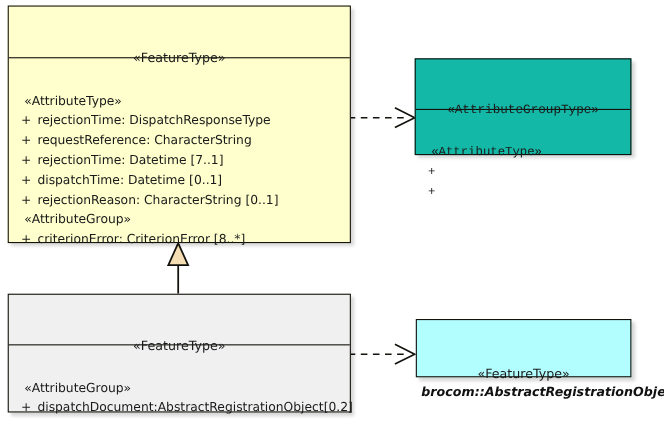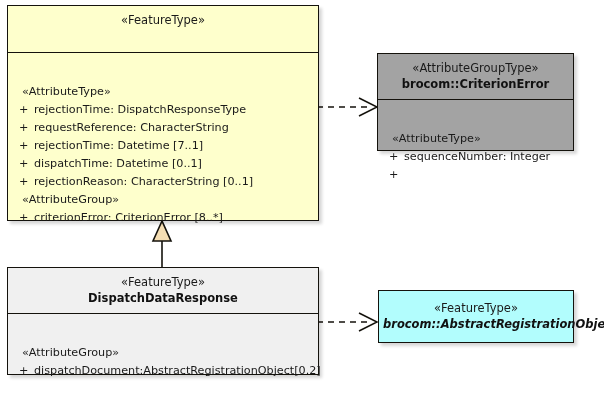--- a/index.html
+++ b/index.html
@@ -30,20 +30,21 @@
   .cls .hdr {
     box-sizing: border-box;
     text-align: center;
     padding: 5px 4px 5px 4px;
   }
   .cls .stereo {
     font-size: 11.5px;
     color: #1a1a1a;
     line-height: 15px;
     white-space: nowrap;
+    margin-top: 32px;
   }
   .cls .name {
     font-size: 11.5px;
     font-weight: bold;
     color: #111111;
     line-height: 16px;
     white-space: nowrap;
   }
   .cls .name.italic { font-style: italic; }
 
@@ -84,22 +85,23 @@
   .attr .sig { flex: 1 1 auto; }
 
   
   #box-dispatch-response {
     left: 7px; top: 5px; width: 312px; height: 216px;
     background: #feffcc;
   }
   #box-dispatch-response .hdr { height: 46px; padding-top: 7px; }
 
   #box-criterion-error {
-    left: 377px; top: 53px; width: 197px; height: 98px;
-    background: #a3a3a3;
+    left: 377px; top: 53px; width: 197px; height: 88px;
+    background: #14b8a6;
+    font-family: Liberation Mono, monospace;
   }
   #box-criterion-error .hdr { height: 45px; padding-top: 7px; }
 
   #box-dispatch-data-response {
     left: 7px; top: 267px; width: 312px; height: 108px;
     background: #f0f0f0;
   }
   #box-dispatch-data-response .hdr { height: 45px; padding-top: 7px; }
 
   #box-abstract-registration-object {
@@ -165,39 +167,36 @@
       <div class="attr">
         <span class="vis">+</span>
         <span class="sig">criterionError: CriterionError [8..*]</span>
       </div>
     </div>
   </div>
 
   <div class="cls" id="box-criterion-error">
     <div class="hdr">
       <div class="stereo">«AttributeGroupType»</div>
-      <div class="name">brocom::CriterionError</div>
     </div>
     <div class="divider thin"></div>
     <div class="body">
       <div class="grp">«AttributeType»</div>
       <div class="attr">
         <span class="vis">+</span>
-        <span class="sig">sequenceNumber: Integer</span>
       </div>
       <div class="attr">
         <span class="vis">+</span>
       </div>
     </div>
   </div>
 
   <div class="cls" id="box-dispatch-data-response">
     <div class="hdr">
       <div class="stereo">«FeatureType»</div>
-      <div class="name">DispatchDataResponse</div>
     </div>
     <div class="divider thin"></div>
     <div class="body">
       <div class="grp">«AttributeGroup»</div>
       <div class="attr">
         <span class="vis">+</span>
         <span class="sig">dispatchDocument:AbstractRegistrationObject[0.2]</span>
       </div>
     </div>
   </div>

